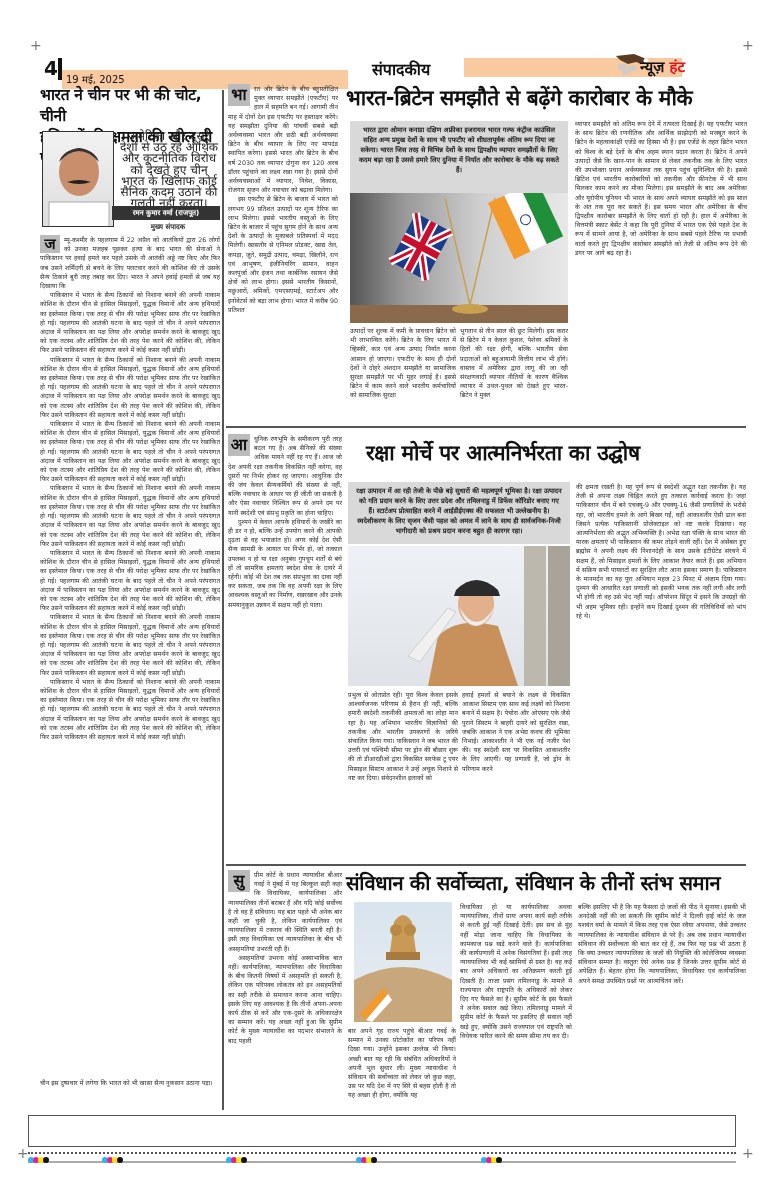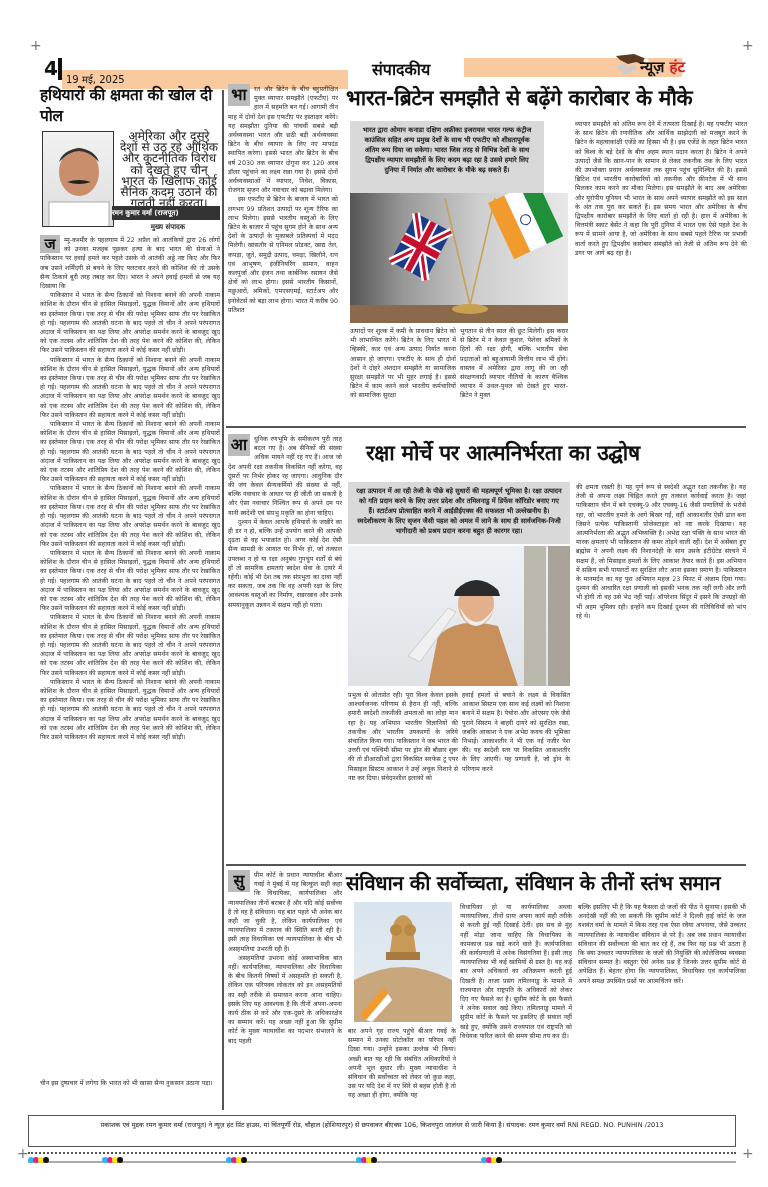--- a/index.html
+++ b/index.html
@@ -47,33 +47,34 @@
     <path d="M33 12 L37 14 L33 14 Z" fill="#e0a020"></path>
     <rect x="4" y="14" width="8" height="5" fill="#ccc" transform="rotate(-20 8 16)"></rect>
     <rect x="8" y="19" width="8" height="5" fill="#ccc" transform="rotate(-20 12 21)"></rect>
     <rect x="14" y="16" width="8" height="5" fill="#ccc" transform="rotate(-15 18 18)"></rect>
   </svg>
   <span class="brand"><span class="b1">न्यूज़</span> <span class="b2">हंट</span></span>
 </div>
 
 <div class="abs" style="left:40px;top:85px;width:180px;">
   <div class="headline" style="font-size:15.5px;line-height:21px;">
+    <div>भारत ने चीन पर भी की चोट, चीनी</div>
     <div>हथियारों की क्षमता की खोल दी पोल</div>
   </div>
 </div>
 <div class="abs" style="left:42px;top:131px;width:72px;height:96px;border:1px solid #333;background:linear-gradient(#f2f2f2,#ddd);overflow:hidden;">
   <svg width="72" height="96" viewBox="0 0 72 96">
     <ellipse cx="36" cy="40" rx="20" ry="24" fill="#c98e6c"></ellipse>
     <path d="M16 30 Q36 8 56 30 Q52 18 36 16 Q20 18 16 30Z" fill="#333"></path>
     <path d="M24 50 Q36 46 48 50 Q36 54 24 50Z" fill="#222"></path>
     <rect x="6" y="70" width="60" height="30" fill="#fff" stroke="#aaa"></rect>
   </svg>
 </div>
 <div class="abs" style="left:118px;top:131px;width:102px;font-size:12px;line-height:11.2px;text-align:center;font-weight:normal;color:#222;">अमेरिका और दूसरे देशों से उठ रहे आर्थिक और कूटनीतिक विरोध को देखते हुए चीन भारत के खिलाफ कोई सैनिक कदम उठाने की गलती नहीं करता।</div>
-<div class="abs" style="left:112px;top:206px;width:108px;height:14px;background:#333;color:#fff;font-size:7px;line-height:14px;font-weight:bold;">रमन कुमार वर्मा (राजपूत)</div>
+<div class="abs" style="left:112px;top:206px;width:108px;height:14px;background:#333;color:#fff;font-size:7px;line-height:14px;text-align:center;font-weight:bold;">रमन कुमार वर्मा (राजपूत)</div>
 <div class="abs" style="left:118px;top:222px;width:100px;font-size:7px;text-align:center;font-weight:bold;color:#333;">मुख्य संपादक</div>
 <div class="abs col-text" style="left:40px;top:235px;width:180px;height:870px;">
   <span class="dropcap" style="width:20px;height:18px;font-size:15px;line-height:18px;">ज</span>
   <span>म्मू-कश्मीर के पहलगाम में 22 अप्रैल को आतंकियों द्वारा 26 लोगों को उनका मजहब पूछकर हत्या के बाद भारत की सेनाओं ने पाकिस्तान पर हवाई हमले कर पहले उसके नौ आतंकी अड्डे नष्ट किए और फिर जब उसने शर्मिंदगी से बचने के लिए पलटवार करने की कोशिश की तो उसके सैन्य ठिकाने बुरी तरह तबाह कर दिए। भारत ने अपने हवाई हमलों से जब यह दिखाया कि</span>
   <p style="text-indent:10px;">पाकिस्तान में भारत के सैन्य ठिकानों को निशाना बनाने की अपनी नाकाम कोशिश के दौरान चीन से हासिल मिसाइलों, युद्धक विमानों और अन्य हथियारों का इस्तेमाल किया। एक तरह से चीन की परोक्ष भूमिका साफ तौर पर रेखांकित हो गई। पहलगाम की आतंकी घटना के बाद पहले तो चीन ने अपने परंपरागत अंदाज में पाकिस्तान का पक्ष लिया और अपरोक्ष समर्थन करने के बावजूद खुद को एक तटस्थ और शांतिप्रिय देश की तरह पेश करने की कोशिश की, लेकिन फिर उसने पाकिस्तान की सहायता करने में कोई कसर नहीं छोड़ी।</p>
   <p style="text-indent:10px;">पाकिस्तान में भारत के सैन्य ठिकानों को निशाना बनाने की अपनी नाकाम कोशिश के दौरान चीन से हासिल मिसाइलों, युद्धक विमानों और अन्य हथियारों का इस्तेमाल किया। एक तरह से चीन की परोक्ष भूमिका साफ तौर पर रेखांकित हो गई। पहलगाम की आतंकी घटना के बाद पहले तो चीन ने अपने परंपरागत अंदाज में पाकिस्तान का पक्ष लिया और अपरोक्ष समर्थन करने के बावजूद खुद को एक तटस्थ और शांतिप्रिय देश की तरह पेश करने की कोशिश की, लेकिन फिर उसने पाकिस्तान की सहायता करने में कोई कसर नहीं छोड़ी।</p>
   <p style="text-indent:10px;">पाकिस्तान में भारत के सैन्य ठिकानों को निशाना बनाने की अपनी नाकाम कोशिश के दौरान चीन से हासिल मिसाइलों, युद्धक विमानों और अन्य हथियारों का इस्तेमाल किया। एक तरह से चीन की परोक्ष भूमिका साफ तौर पर रेखांकित हो गई। पहलगाम की आतंकी घटना के बाद पहले तो चीन ने अपने परंपरागत अंदाज में पाकिस्तान का पक्ष लिया और अपरोक्ष समर्थन करने के बावजूद खुद को एक तटस्थ और शांतिप्रिय देश की तरह पेश करने की कोशिश की, लेकिन फिर उसने पाकिस्तान की सहायता करने में कोई कसर नहीं छोड़ी।</p>
   <p style="text-indent:10px;">पाकिस्तान में भारत के सैन्य ठिकानों को निशाना बनाने की अपनी नाकाम कोशिश के दौरान चीन से हासिल मिसाइलों, युद्धक विमानों और अन्य हथियारों का इस्तेमाल किया। एक तरह से चीन की परोक्ष भूमिका साफ तौर पर रेखांकित हो गई। पहलगाम की आतंकी घटना के बाद पहले तो चीन ने अपने परंपरागत अंदाज में पाकिस्तान का पक्ष लिया और अपरोक्ष समर्थन करने के बावजूद खुद को एक तटस्थ और शांतिप्रिय देश की तरह पेश करने की कोशिश की, लेकिन फिर उसने पाकिस्तान की सहायता करने में कोई कसर नहीं छोड़ी।</p>
   <p style="text-indent:10px;">पाकिस्तान में भारत के सैन्य ठिकानों को निशाना बनाने की अपनी नाकाम कोशिश के दौरान चीन से हासिल मिसाइलों, युद्धक विमानों और अन्य हथियारों का इस्तेमाल किया। एक तरह से चीन की परोक्ष भूमिका साफ तौर पर रेखांकित हो गई। पहलगाम की आतंकी घटना के बाद पहले तो चीन ने अपने परंपरागत अंदाज में पाकिस्तान का पक्ष लिया और अपरोक्ष समर्थन करने के बावजूद खुद को एक तटस्थ और शांतिप्रिय देश की तरह पेश करने की कोशिश की, लेकिन फिर उसने पाकिस्तान की सहायता करने में कोई कसर नहीं छोड़ी।</p>
   <p style="text-indent:10px;">पाकिस्तान में भारत के सैन्य ठिकानों को निशाना बनाने की अपनी नाकाम कोशिश के दौरान चीन से हासिल मिसाइलों, युद्धक विमानों और अन्य हथियारों का इस्तेमाल किया। एक तरह से चीन की परोक्ष भूमिका साफ तौर पर रेखांकित हो गई। पहलगाम की आतंकी घटना के बाद पहले तो चीन ने अपने परंपरागत अंदाज में पाकिस्तान का पक्ष लिया और अपरोक्ष समर्थन करने के बावजूद खुद को एक तटस्थ और शांतिप्रिय देश की तरह पेश करने की कोशिश की, लेकिन फिर उसने पाकिस्तान की सहायता करने में कोई कसर नहीं छोड़ी।</p>
@@ -82,21 +83,21 @@
 <div class="abs col-text" style="left:40px;top:1078px;width:180px;height:30px;background:#fff;">चीन इस दुष्प्रचार में लगेगा कि भारत को भी खासा सैन्य नुकसान उठाना पड़ा।</div>
 
 <div class="vrule" style="left:222px;top:90px;height:1020px;"></div>
 
 <div class="abs col-text" style="left:228px;top:84px;width:110px;height:332px;">
   <span class="dropcap" style="width:22px;height:22px;font-size:16px;line-height:22px;">भा</span>
   <span>रत और ब्रिटेन के बीच बहुप्रतीक्षित मुक्त व्यापार समझौते (एफटीए) पर हाल में सहमति बन गई। आगामी तीन माह में दोनों देश इस एफटीए पर हस्ताक्षर करेंगे। यह समझौता दुनिया की पांचवीं सबसे बड़ी अर्थव्यवस्था भारत और छठी बड़ी अर्थव्यवस्था ब्रिटेन के बीच व्यापार के लिए नए मापदंड स्थापित करेगा। इससे भारत और ब्रिटेन के बीच वर्ष 2030 तक व्यापार दोगुना कर 120 अरब डॉलर पहुंचाने का लक्ष्य रखा गया है। इससे दोनों अर्थव्यवस्थाओं में व्यापार, निवेश, विकास, रोजगार सृजन और नवाचार को बढ़ावा मिलेगा।</span>
   <p style="text-indent:10px;">इस एफटीए से ब्रिटेन के बाजार में भारत को लगभग 99 प्रतिशत उत्पादों पर शून्य टैरिफ का लाभ मिलेगा। इससे भारतीय वस्तुओं के लिए ब्रिटेन के बाजार में पहुंच सुगम होने के साथ अन्य देशों के उत्पादों के मुकाबले प्रतिस्पर्धा में मदद मिलेगी। खासतौर से एनिमल प्रोडक्ट, खाद्य तेल, कपड़ा, जूते, समुद्री उत्पाद, चमड़ा, खिलौने, रत्न एवं आभूषण, इंजीनियरिंग सामान, वाहन कलपुर्जा और इंजन तथा कार्बनिक रसायन जैसे क्षेत्रों को लाभ होगा। इससे भारतीय किसानों, मछुआरों, श्रमिकों, एमएसएमई, स्टार्टअप और इनोवेटर्स को बड़ा लाभ होगा। भारत में करीब 90 प्रतिशत</p>
 </div>
 <div class="abs headline" style="left:346px;top:84px;width:400px;font-size:21px;line-height:28px;white-space:nowrap;">भारत-ब्रिटेन समझौते से बढ़ेंगे कारोबार के मौके</div>
-<div class="abs grey-box" style="left:350px;top:121px;width:194px;height:72px;">भारत द्वारा ओमान कनाडा दक्षिण अफ्रीका इजरायल भारत गल्फ कंट्रीज काउंसिल सहित अन्य प्रमुख देशों के साथ भी एफटीए को शीघ्रतापूर्वक अंतिम रूप दिया जा सकेगा। भारत जिस तरह से विभिन्न देशों के साथ द्विपक्षीय व्यापार समझौतों के लिए कदम बढ़ा रहा है उससे हमारे लिए दुनिया में निर्यात और कारोबार के मौके बढ़ सकते हैं।</div>
+<div class="abs grey-box" style="left:350px;top:121px;width:218px;height:72px;">भारत द्वारा ओमान कनाडा दक्षिण अफ्रीका इजरायल भारत गल्फ कंट्रीज काउंसिल सहित अन्य प्रमुख देशों के साथ भी एफटीए को शीघ्रतापूर्वक अंतिम रूप दिया जा सकेगा। भारत जिस तरह से विभिन्न देशों के साथ द्विपक्षीय व्यापार समझौतों के लिए कदम बढ़ा रहा है उससे हमारे लिए दुनिया में निर्यात और कारोबार के मौके बढ़ सकते हैं।</div>
 <div class="abs" style="left:350px;top:193px;width:218px;height:130px;background:linear-gradient(90deg,#555 0%,#999 25%,#cfcfcf 60%,#e8e8e8 100%);overflow:hidden;">
   <svg width="218" height="130" viewBox="0 0 218 130">
     <rect x="0" y="112" width="218" height="18" fill="#8a6a4a"></rect>
     <ellipse cx="120" cy="116" rx="18" ry="5" fill="#c9a050"></ellipse>
     <line x1="120" y1="112" x2="95" y2="5" stroke="#c9a050" stroke-width="1.5"></line>
     <line x1="120" y1="112" x2="145" y2="5" stroke="#c9a050" stroke-width="1.5"></line>
     <g transform="translate(66,20) rotate(28)">
       <rect width="40" height="55" fill="#1a3a8a"></rect>
       <path d="M0 0 L40 55 M40 0 L0 55" stroke="#fff" stroke-width="8"></path>
       <path d="M0 0 L40 55 M40 0 L0 55" stroke="#c8102e" stroke-width="3"></path>
@@ -158,21 +159,20 @@
     <path d="M0 120 L0 78 Q49 52 98 78 L98 120 Z" fill="#c9a77c"></path>
     <path d="M6 112 L30 86 L34 92 L12 118 Z" fill="#f39a2d"></path>
     <path d="M12 118 L34 92 L38 98 L18 120 Z" fill="#fff"></path>
   </svg>
 </div>
 <div class="abs col-text" style="left:348px;top:1026px;width:108px;height:80px;">बार अपने गृह राज्य पहुंचे बीआर गवई के सम्मान में उनका प्रोटोकॉल का परिपत्र नहीं दिखा गया। उन्होंने इसका उल्लेख भी किया। अच्छी बात यह रही कि संबंधित अधिकारियों ने अपनी भूल सुधार ली। मुख्य न्यायाधीश ने संविधान की सर्वोच्चता को लेकर जो कुछ कहा, उस पर यदि देश में नए सिरे से बहस होती है तो यह अच्छा ही होगा, क्योंकि यह</div>
 <div class="abs col-text" style="left:460px;top:902px;width:112px;height:205px;">विधायिका हो या कार्यपालिका अथवा न्यायपालिका, तीनों प्रायः अपना कार्य सही तरीके से करती हुई नहीं दिखाई देतीं। इस सच से मुंह नहीं मोड़ा जाना चाहिए कि विधायिका के कामकाज प्रश्न खड़े करने वाले हैं। कार्यपालिका की कार्यप्रणाली में अनेक विसंगतियां हैं। इसी तरह न्यायपालिका भी कई खामियों से ग्रस्त है। वह कई बार अपने अधिकारों का अतिक्रमण करती हुई दिखती है। ताजा प्रसंग तमिलनाडु के मामले में राज्यपाल और राष्ट्रपति के अधिकारों को लेकर दिए गए फैसले का है। सुप्रीम कोर्ट के इस फैसले ने अनेक सवाल खड़े किए। तमिलनाडु मामले में सुप्रीम कोर्ट के फैसले पर इसलिए ही सवाल नहीं खड़े हुए, क्योंकि उसने राज्यपाल एवं राष्ट्रपति को विधेयक पारित करने की समय सीमा तय कर दी।</div>
 <div class="abs col-text" style="left:578px;top:902px;width:168px;height:205px;">बल्कि इसलिए भी है कि यह फैसला दो जजों की पीठ ने सुनाया। इसकी भी अनदेखी नहीं की जा सकती कि सुप्रीम कोर्ट ने दिल्ली हाई कोर्ट के जज यशवंत वर्मा के मामले में किस तरह एक ऐसा रवैया अपनाया, जैसे उच्चतर न्यायपालिका के न्यायाधीश संविधान से परे हैं। अब जब प्रधान न्यायाधीश संविधान की सर्वोच्चता की बात कर रहे हैं, तब फिर यह प्रश्न भी उठता है कि क्या उच्चतर न्यायपालिका के जजों की नियुक्ति की कोलेजियम व्यवस्था संविधान सम्मत है। वस्तुतः ऐसे अनेक प्रश्न हैं जिनके उत्तर सुप्रीम कोर्ट से अपेक्षित हैं। बेहतर होगा कि न्यायपालिका, विधायिका एवं कार्यपालिका अपने समक्ष उपस्थित प्रश्नों पर आत्मचिंतन करें।</div>
 
 <div class="footer-box">
-  <div>प्रकाशक एवं मुद्रक रमन कुमार वर्मा (राजपूत) ने न्यूज़ हंट प्रिंट हाउस, मां चिंतपूर्णी रोड, चौहाल (होशियारपुर) से छपवाकर बीएक्स 106, किशनपुरा जालंधर से जारी किया है। संपादक: रमन कुमार वर्मा RNI REGD. NO. PUNHIN /2013</div>
 </div>
 <div class="reg-line"></div>
 <div class="color-line"></div>
 
 <div class="dots" style="left:28px;">
   <span class="dot" style="background:#29b6f6"></span>
     <span class="dot" style="background:#e91e8c"></span>
     <span class="dot" style="background:#ffe600"></span>
     <span class="dot" style="background:#111"></span>
 </div>

